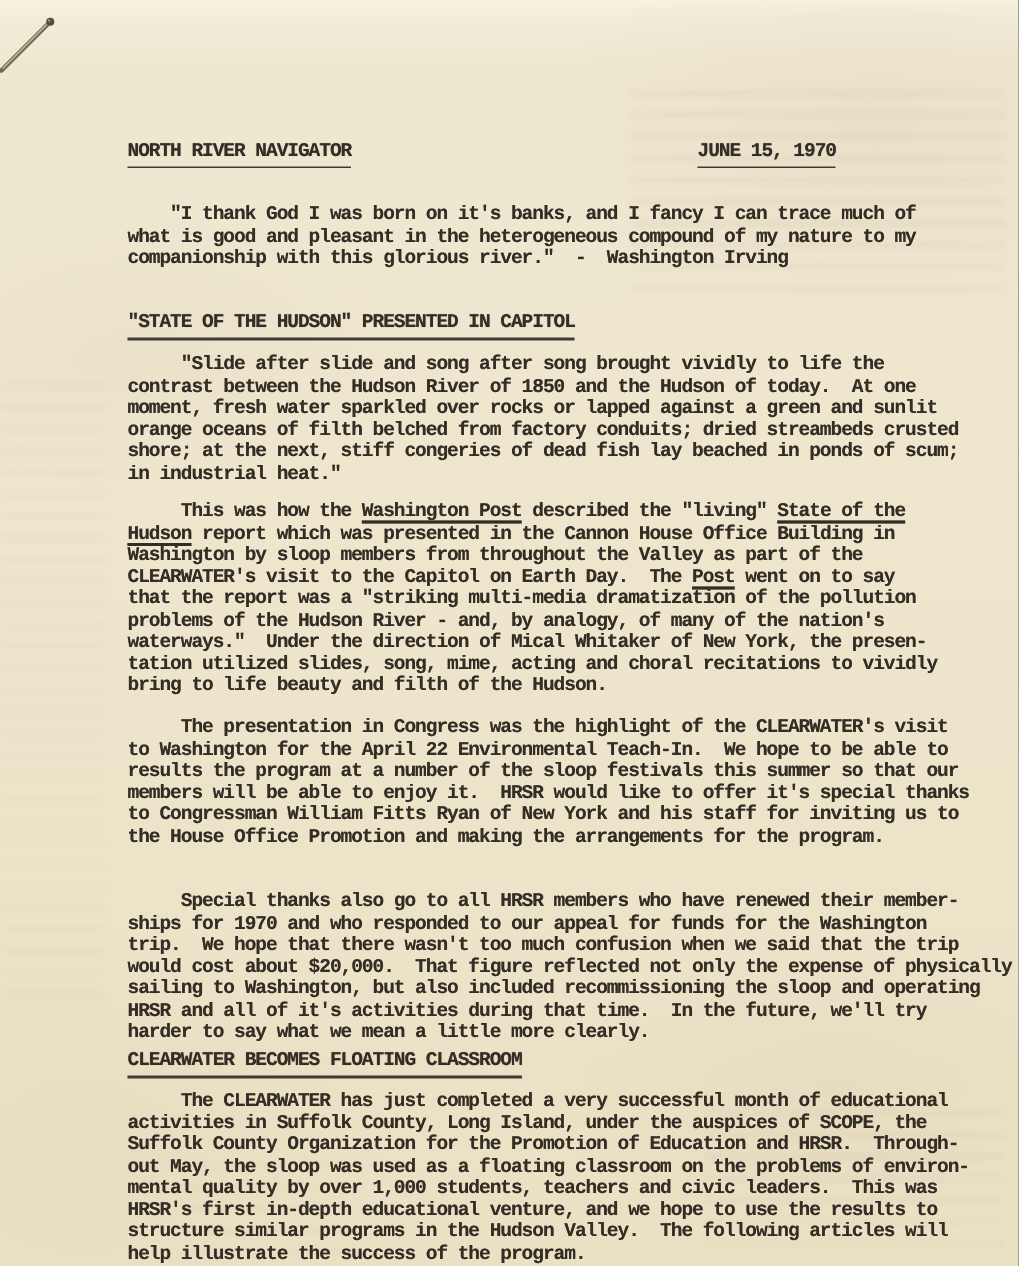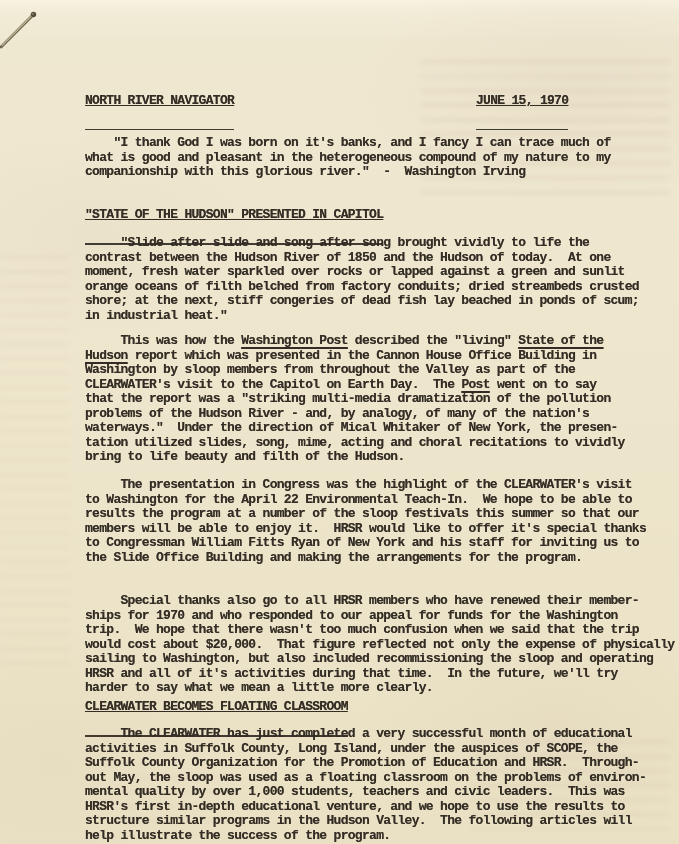--- a/index.html
+++ b/index.html
@@ -26,23 +26,22 @@
     text-shadow:0 0 0.4px rgba(51,45,37,0.6);
   }
   .tline u{text-decoration-thickness:1.5px;text-underline-offset:3px;}
   .head-text{
     display:inline-block;
     white-space:pre;
     font-size:13px;
     line-height:14.5px;
     letter-spacing:-0.7px;
     border-bottom:2px solid rgba(45,40,33,0.9);
-    padding-bottom:20px;
+    padding-bottom:2px;
     text-shadow:0 0 0.5px rgba(51,45,37,0.7);
-    text-decoration:underline;
   }
   .masthead .head-text{border-bottom-width:1.5px;}
   .ghost{
     position:absolute;
     filter:blur(2.2px);
     opacity:0.5;
     background:repeating-linear-gradient(
       180deg,
       transparent 0 5px,
       rgba(168,132,118,0.16) 5px 9px,
@@ -64,21 +63,21 @@
   <svg class="pin" width="60" height="60" viewBox="0 0 60 60">
     <line x1="1" y1="47" x2="33" y2="15" stroke="#6e6753" stroke-width="3" stroke-linecap="round"></line>
     <line x1="2" y1="45.5" x2="32" y2="15.5" stroke="#c2b796" stroke-width="1.1" stroke-linecap="round"></line>
     <circle cx="33.5" cy="14.5" r="2.7" fill="#554d3e"></circle>
     <circle cx="32.8" cy="13.8" r="0.9" fill="#9a9078"></circle>
   </svg>
 
   <div class="tblock masthead" style="top:91px;left:85px;">
     <span class="head-text">NORTH RIVER NAVIGATOR</span>
   </div>
-  <div class="tblock masthead" style="top:91px;left:476px;">
+  <div class="tblock masthead" style="top:91px;left:465px;">
     <span class="head-text">JUNE 15, 1970</span>
   </div>
 
   <div class="tblock" style="top:136px;">
       <div class="tline">    "I thank God I was born on it's banks, and I fancy I can trace much of</div>
       <div class="tline">what is good and pleasant in the heterogeneous compound of my nature to my</div>
       <div class="tline">companionship with this glorious river."  -  Washington Irving</div>
     </div>
 
   <div class="tblock" style="top:205px;">
@@ -102,21 +101,21 @@
       <div class="tline">waterways."  Under the direction of Mical Whitaker of New York, the presen-</div>
       <div class="tline">tation utilized slides, song, mime, acting and choral recitations to vividly</div>
       <div class="tline">bring to life beauty and filth of the Hudson.</div>
     </div>
   <div class="tblock" style="top:478px;">
       <div class="tline">     The presentation in Congress was the highlight of the CLEARWATER's visit</div>
       <div class="tline">to Washington for the April 22 Environmental Teach-In.  We hope to be able to</div>
       <div class="tline">results the program at a number of the sloop festivals this summer so that our</div>
       <div class="tline">members will be able to enjoy it.  HRSR would like to offer it's special thanks</div>
       <div class="tline">to Congressman William Fitts Ryan of New York and his staff for inviting us to</div>
-      <div class="tline">the Slide Office Building and making the arrangements for the program.</div>
+      <div class="tline">the House Office Promotion and making the arrangements for the program.</div>
     </div>
   <div class="tblock" style="top:594px;">
       <div class="tline">     Special thanks also go to all HRSR members who have renewed their member-</div>
       <div class="tline">ships for 1970 and who responded to our appeal for funds for the Washington</div>
       <div class="tline">trip.  We hope that there wasn't too much confusion when we said that the trip</div>
       <div class="tline">would cost about $20,000.  That figure reflected not only the expense of physically</div>
       <div class="tline">sailing to Washington, but also included recommissioning the sloop and operating</div>
       <div class="tline">HRSR and all of it's activities during that time.  In the future, we'll try</div>
       <div class="tline">harder to say what we mean a little more clearly.</div>
     </div>

